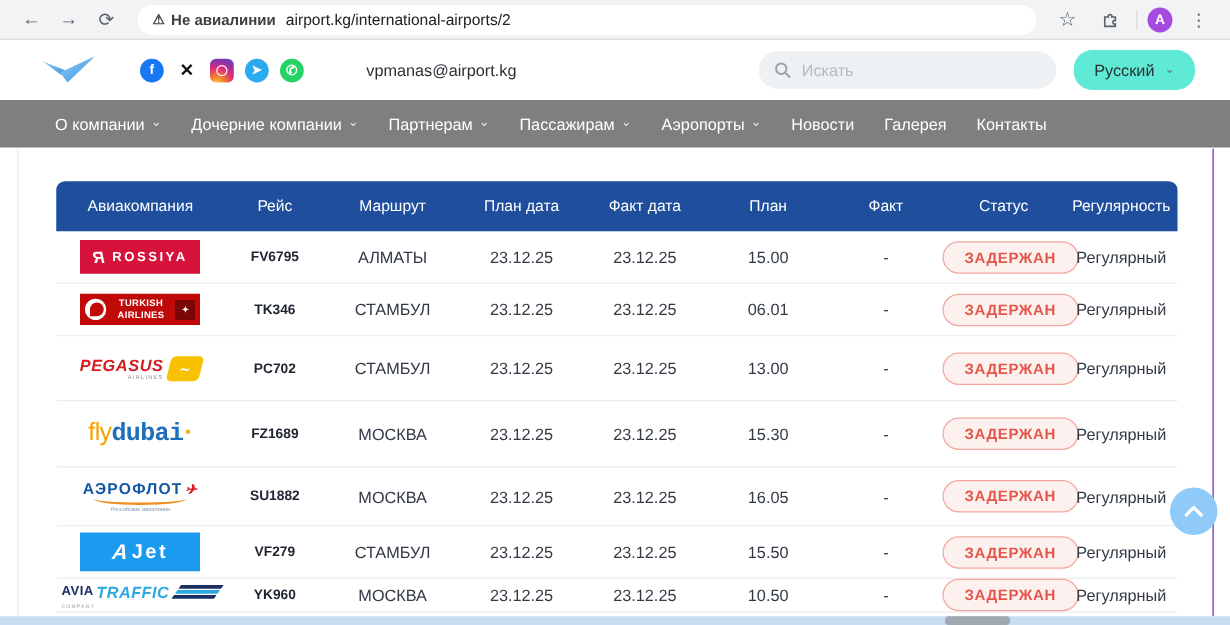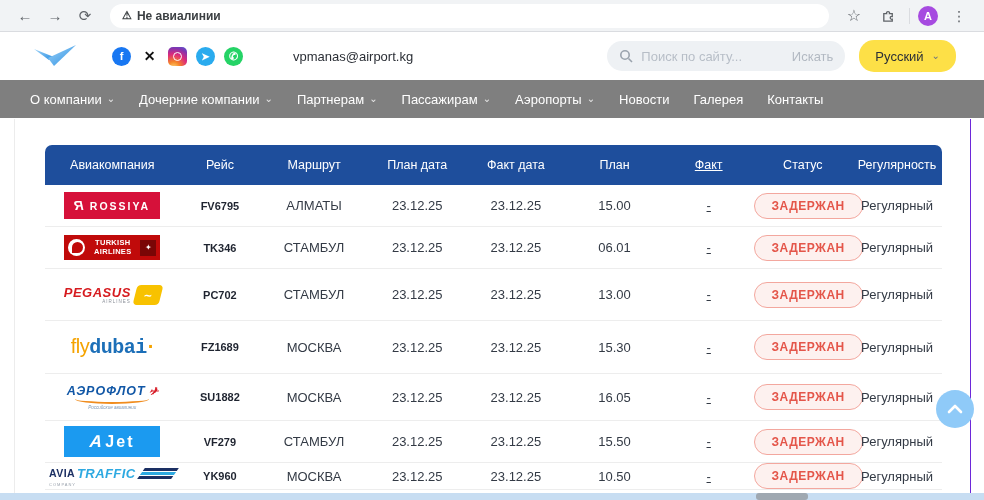--- a/index.html
+++ b/index.html
@@ -34,41 +34,41 @@
   .soc-tg { background:#2aabee; font-size:10px; }
   .soc-wa { background:#25d366; font-size:11px; }
   .hdr-email { margin-left:50px; font-size:13px; color:#2b2f36; }
   .search-pill { margin-left:auto; width:238px; height:30px; background:#eef1f4; border-radius:15px;
     display:flex; align-items:center; padding:0 12px; gap:8px; }
   .search-input { flex:1; border:none; background:transparent; outline:none; font-size:13px;
     color:#6a7280; font-family:"Liberation Sans",sans-serif; min-width:0; }
   .search-input::placeholder { color:#b7bec7; }
   .search-btn { font-size:13px; color:#b2b9c2; background:none; border:none; cursor:pointer;
     font-family:"Liberation Sans",sans-serif; }
-  .lang-pill { margin-left:14px; height:30px; padding:16px 16px; background:#fde047; border-radius:15px;
+  .lang-pill { margin-left:14px; height:30px; padding:16px 16px; background:#5eead4; border-radius:15px;
     display:flex; align-items:center; gap:8px; font-size:13px; color:#2b2f36; cursor:pointer; }
   .chev { font-size:10px; color:#6b7280; line-height:1; }
 
   
   .main-nav { height:38px; background:#7f7f7f; display:flex; align-items:center;
-    padding:0 30px; gap:24px; }
+    padding:0 44px; gap:24px; }
   .nav-item { display:flex; align-items:center; gap:5px; color:#fff; font-size:13px; cursor:pointer; }
   .nav-item .chev { color:#e8e8e8; }
 
   
   .page-frame { position:absolute; left:14px; right:13px; top:119px; bottom:7px;
     border-left:1px solid #ececec; border-right:1px solid #6d28d9; background:#fff; overflow:hidden; }
 
   
   .flights { margin:26px 28px 0 30px; }
   .thead { height:40px; background:#1e4e9c; border-radius:7px 7px 0 0; display:flex; align-items:center; }
   .thead .cell { color:#fff; font-size:12.5px; font-weight:400; }
   .cell { text-align:center; }
   .c1{width:15%;} .c2{width:9%;} .c3{width:12%;} .c4{width:11%;} .c5{width:11%;}
-  .c6{width:11%;} .c7{width:10%;text-decoration:underline;} .c8{width:11%;} .c9{width:10%;}
+  .c6{width:11%;} .c7{width:10%;} .c8{width:11%;} .c9{width:10%;}
   .trow { display:flex; align-items:center; border-bottom:1px solid #ededed; }
   .trow:nth-of-type(1){height:43px} .trow:nth-of-type(2){height:42px} .trow:nth-of-type(3){height:42px}
   .trow:nth-of-type(4){height:52px} .trow:nth-of-type(5){height:53px} .trow:nth-of-type(6){height:47px}
   .trow:nth-of-type(7){height:42px}
   .flight-no { font-size:11px; font-weight:700; color:#1f2430; }
   .txt { font-size:13px; color:#333a45; }
   .badge { display:inline-block; border:1.5px solid #f3a79e; background:#fdf1ef; color:#e4564a;
     font-weight:700; font-size:12px; letter-spacing:.5px; padding:5px 17px; border-radius:16px; }
 
   
@@ -89,21 +89,21 @@
   .lg-pegasus .pw { display:flex; flex-direction:column; align-items:flex-end; }
   .lg-pegasus .p1 { color:#d61b1f; font-weight:700; font-style:italic; font-size:13px; letter-spacing:.5px; }
   .lg-pegasus .p2 { color:#8a8f98; font-size:4.5px; letter-spacing:1px; margin-top:-1px; }
   .lg-pegasus .bird { width:26px; height:20px; background:#f8c200; border-radius:4px;
     transform:skewX(-14deg); display:flex; align-items:center; justify-content:center;
     color:#fff; font-size:13px; font-weight:700; }
   .lg-flydubai { font-size:20px; letter-spacing:-.5px; margin:0 auto; display:flex; align-items:baseline; }
   .lg-flydubai .f1 { color:#f5a300; font-weight:400; }
   .lg-flydubai .f2 { color:#1c6fb8; font-weight:700;font-family:Liberation Mono, monospace; }
   .lg-flydubai .dot { color:#f5a300; font-weight:700; margin-left:1px; }
-  .lg-aeroflot { display:flex; flex-direction:column; align-items:center; margin:0 auto;font-style:italic; }
+  .lg-aeroflot { display:flex; flex-direction:column; align-items:center; margin:0 auto; }
   .lg-aeroflot .row1 { display:flex; align-items:center; gap:3px; }
   .lg-aeroflot .aw { color:#1157a6; font-weight:700; font-size:12.5px; letter-spacing:1px; }
   .lg-aeroflot .wing { color:#d81f2a; font-size:11px; transform:skewX(-20deg); font-weight:700; }
   .lg-aeroflot .swoosh { width:74px; height:7px; border-bottom:2px solid #f08c1e;
     border-radius:0 0 70% 70%/0 0 100% 100%; margin-top:-1px; }
   .lg-aeroflot .sub { font-size:4.5px; color:#7d97b5; margin-top:1px; }
   .lg-ajet { width:96px; height:31px; background:#1b9af0; color:#fff; display:flex;
     align-items:center; justify-content:center; gap:5px; margin:0 auto; }
   .lg-ajet .amark { font-size:17px; font-weight:700; transform:skewX(-16deg); letter-spacing:-2px; }
   .lg-ajet .jt { font-size:16px; font-weight:700; letter-spacing:2px; }
@@ -128,20 +128,21 @@
 
 <div class="browser-bar">
   <div class="nav-ico">←</div>
   <div class="nav-ico">→</div>
   <div class="nav-ico">⟳</div>
   <div class="omnibox">
     <span class="warn-chip">
       <span class="warn-tri">⚠</span>
       <span>Не авиалинии</span>
     </span>
+    <span class="url-text">airport.kg/international-airports/2</span>
   </div>
   <div class="right-icos">
     <div class="nav-ico" style="font-size:16px;">☆</div>
     <div class="nav-ico">
       <svg width="15" height="15" viewBox="0 0 16 16" fill="none" stroke="#5f6368" stroke-width="1.4">
         <path d="M3 6 h3 a1.6 1.6 0 1 1 3 0 h3 v3 a1.6 1.6 0 1 0 0 3 v2 h-9 z"></path>
       </svg>
     </div>
     <div class="vsep"></div>
     <div class="avatar">A</div>
@@ -168,21 +169,20 @@
       </div>
     <div class="soc soc-tg">➤</div>
     <div class="soc soc-wa">✆</div>
   </div>
   <span class="hdr-email">vpmanas@airport.kg</span>
   <div class="search-pill">
     <svg width="14" height="14" viewBox="0 0 14 14" fill="none" stroke="#9aa3ad" stroke-width="1.6">
       <circle cx="6" cy="6" r="4.2"></circle>
         <line x1="9.5" y1="9.5" x2="13" y2="13"></line>
     </svg>
-    <input class="search-input" readonly="" placeholder="Поиск по сайту..." style="">
     <button class="search-btn">Искать</button>
   </div>
   <div class="lang-pill">
     <span>Русский</span>
     <span class="chev">⌄</span>
   </div>
 </div>
 
 <div class="main-nav">
   <div class="nav-item">

